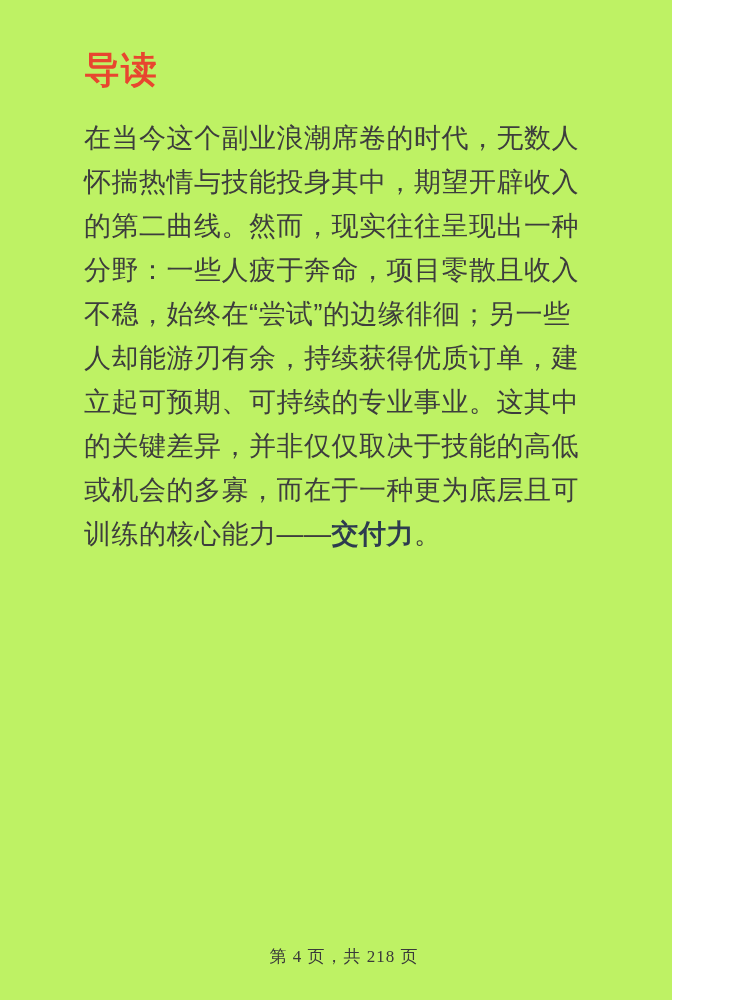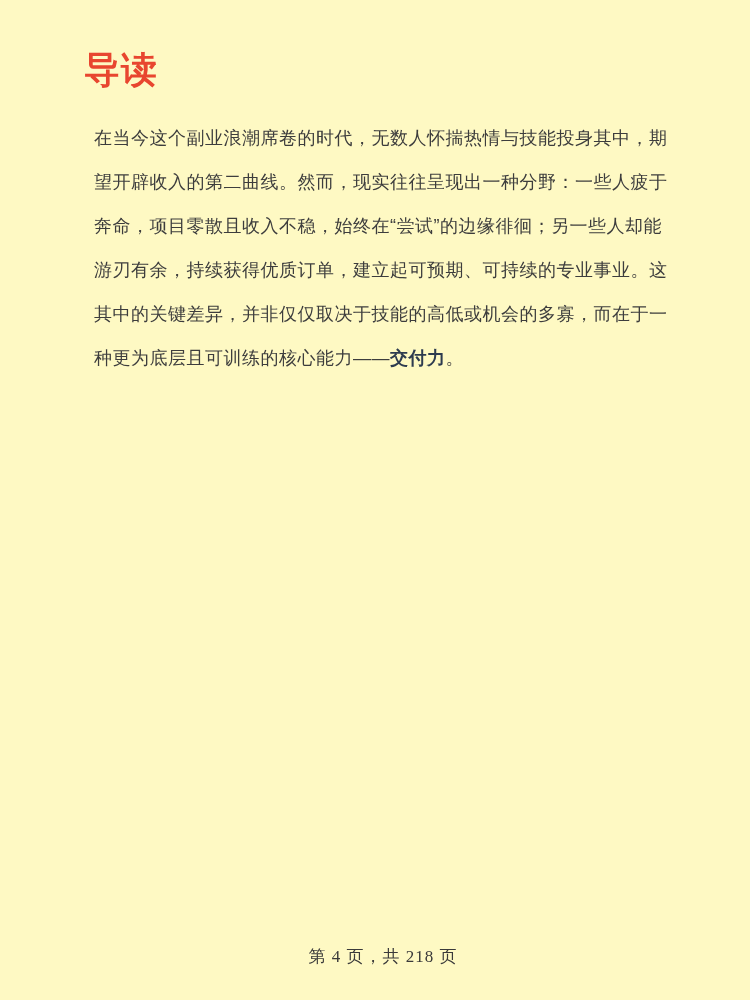--- a/index.html
+++ b/index.html
@@ -2,44 +2,43 @@
 <html><head>
 <meta charset="utf-8">
 <style>
   * { margin: 0; padding: 0; box-sizing: border-box; }
   html, body {
     background: #ffffff;
     font-family: "Liberation Sans", "DejaVu Sans", sans-serif;
   }
   .page {
     position: relative;
-    width: 750px;
+    width: 672px;
     height: 1000px;
-    background: #fef9c3;
+    background: #bef264;
     overflow: hidden;
   }
   .content {
     padding: 50px 82px 0 84px;
   }
   .page-title {
     font-size: 36px;
     font-weight: 700;
     color: #e8462f;
     letter-spacing: 1px;
     margin-bottom: 26px;
     line-height: 1.1;
   }
   .body-paragraph {
-    font-size: 18px;
+    font-size: 27px;
     line-height: 44px;
     color: #3d3d3d;
     text-align: left;
     letter-spacing: 0.5px;
     word-break: break-all;
-    margin-left: 10px;
   }
   .body-paragraph + .body-paragraph {
     margin-top: 18px;
   }
   .key-term {
     font-weight: 700;
     color: #2d3b4f;
   }
   .page-footer {
     position: absolute;

